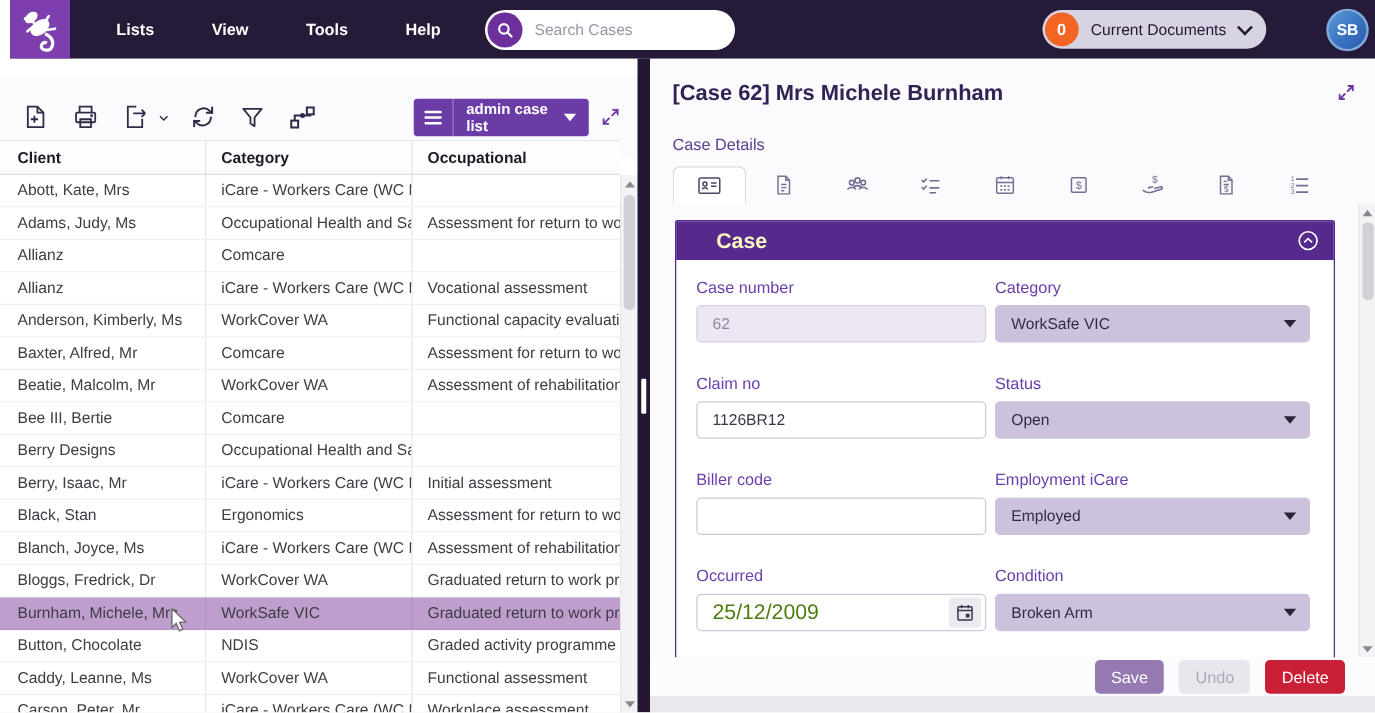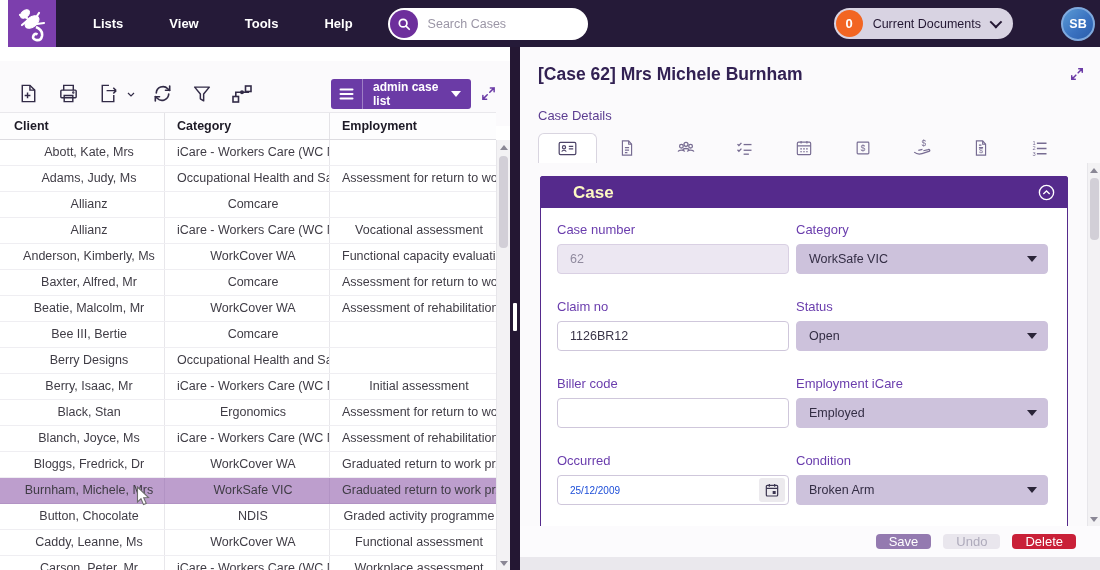--- a/index.html
+++ b/index.html
@@ -32,21 +32,21 @@
   .vs-burger { width:32px; height:30px; display:flex; align-items:center; justify-content:center; border-right:1px solid rgba(255,255,255,.35); }
   .vs-label { color:#fff; font-size:12px; font-weight:bold; padding-left:10px; flex:1; }
   .vs-chev { width:0; height:0; border-left:5px solid transparent; border-right:5px solid transparent; border-top:6px solid #fff; margin-right:10px; }
   .expand-left { margin:0 14px 0 10px; cursor:pointer; display:flex; }
 
   .thead { position:absolute; top:65px; left:0; width:496px; height:28px; display:grid; grid-template-columns:165px 165px 1fr; border-top:1px solid #e9e8ec; border-bottom:1px solid #dddce1; background:#fdfdfe; }
   .th { font-size:12.5px; font-weight:bold; color:#1d1a26; line-height:27px; padding-left:12px; border-right:1px solid #e4e3e7; overflow:hidden; white-space:nowrap; }
   .th:first-child { padding-left:14px; }
   .th:last-child { border-right:none; }
   .tbody { position:absolute; top:93px; left:0; width:496px; height:430px; overflow:hidden; background:#fff; }
-  .trow { display:grid; grid-template-columns:165px 165px 1fr; height:26px; border-bottom:1px solid #efeef2; cursor:pointer; background:#fff;text-align:center; }
+  .trow { display:grid; grid-template-columns:165px 165px 1fr; height:26px; border-bottom:1px solid #efeef2; cursor:pointer; background:#fff; }
   .trow.selected { background:#bd9ecd; border-bottom-color:#b293c4; }
   .td { font-size:12.5px; color:#3f3c45; line-height:25px; padding-left:12px; border-right:1px solid #e8e7eb; overflow:hidden; white-space:nowrap; }
   .td:first-child { padding-left:14px; }
   .td:last-child { border-right:none; }
   .trow.selected .td { border-right-color:#b293c4; }
 
   .vscroll { position:absolute; width:14px; background:#f3f2f4; border-left:1px solid #e7e6ea; }
   .vscroll.left { top:93px; right:0; bottom:0; }
   .scroll-arrow { position:absolute; left:0; width:100%; height:14px; display:flex; align-items:center; justify-content:center; cursor:pointer; }
   .tri-up { width:0; height:0; border-left:4px solid transparent; border-right:4px solid transparent; border-bottom:5px solid #8a8795; }
@@ -73,26 +73,26 @@
   .collapse-btn { display:flex; cursor:pointer; }
   .section-body { padding:14px 20px 20px 16px; display:grid; grid-template-columns:232px 252px; column-gap:7px; }
   .field { margin-bottom:25px; }
   .field-label { font-size:13px; color:#6a3dad; margin-bottom:7px; }
   .ctl { height:30px; border-radius:4px; font-size:12.5px; display:flex; align-items:center; }
   input.ctl { width:100%; border:1px solid #cfc7db; background:#fff; color:#3a3548; padding:0 12px; outline:none; font-family:inherit; }
   input.ctl.readonly { background:#ece7f2; border-color:#d9d0e3; color:#908a9e; }
   .dropdown { background:#cdc2dc; border:1px solid #cdc2dc; padding:0 10px 0 12px; color:#332d44; cursor:pointer; justify-content:space-between; }
   .dd-chev { width:0; height:0; border-left:5px solid transparent; border-right:5px solid transparent; border-top:6px solid #2a2438; }
   .datebox { border:1px solid #cfc7db; background:#fff; padding:0 3px 0 0; }
-  .datebox input { border:none; outline:none; flex:1; min-width:0; height:100%; font-size:10px; color:#1d4ed8; padding:0 8px 0 12px; background:transparent; font-family:inherit; }
+  .datebox input { border:none; outline:none; flex:1; min-width:0; height:100%; font-size:17px; color:#4d7c0f; padding:0 8px 0 12px; background:transparent; font-family:inherit; }
   .cal-btn { width:26px; height:24px; border-radius:3px; background:#eceaee; display:flex; align-items:center; justify-content:center; cursor:pointer; }
 
   .vscroll.right { top:116px; right:0; bottom:44px; width:13px; }
   .rp-footer { position:absolute; left:0; right:0; bottom:13px; height:31px; background:#fcfbfd; display:flex; align-items:center; justify-content:flex-end; gap:12px; padding-right:24px; }
-  .btn { height:15px; padding:0 13px; border:none; border-radius:4px; font-size:13px; font-family:inherit; cursor:pointer; }
+  .btn { height:27px; padding:0 13px; border:none; border-radius:4px; font-size:13px; font-family:inherit; cursor:pointer; }
   .btn-save { background:#947ab0; color:#fff; }
   .btn-undo { background:#e9e6ed; color:#aeaabb; }
   .btn-delete { background:#c92038; color:#fff; }
   .bottom-strip { position:absolute; left:0; right:0; bottom:0; height:13px; background:#eae8ed; }
 
   .cursor { position:absolute; top:486px; left:136px; z-index:50; pointer-events:none; }
 
   svg { display:block; }
 </style>
 </head>
@@ -194,21 +194,21 @@
       <div class="expand-left">
         <svg width="15" height="15" viewBox="0 0 24 24" fill="none" stroke="#6b3ba6" stroke-width="2.4" stroke-linecap="round">
           <path d="M14 10l7-7M21 9V3h-6M10 14l-7 7M3 15v6h6"></path>
         </svg>
       </div>
     </div>
 
     <div class="thead">
       <div class="th">Client</div>
       <div class="th">Category</div>
-      <div class="th">Employment</div>
+      <div class="th">Occupational</div>
     </div>
     <div class="tbody">
         <div class="trow">
           <div class="td">Abott, Kate, Mrs</div>
           <div class="td">iCare - Workers Care (WC NS...</div>
           <div class="td"></div>
         </div>
         <div class="trow">
           <div class="td">Adams, Judy, Ms</div>
           <div class="td">Occupational Health and Saf...</div>

